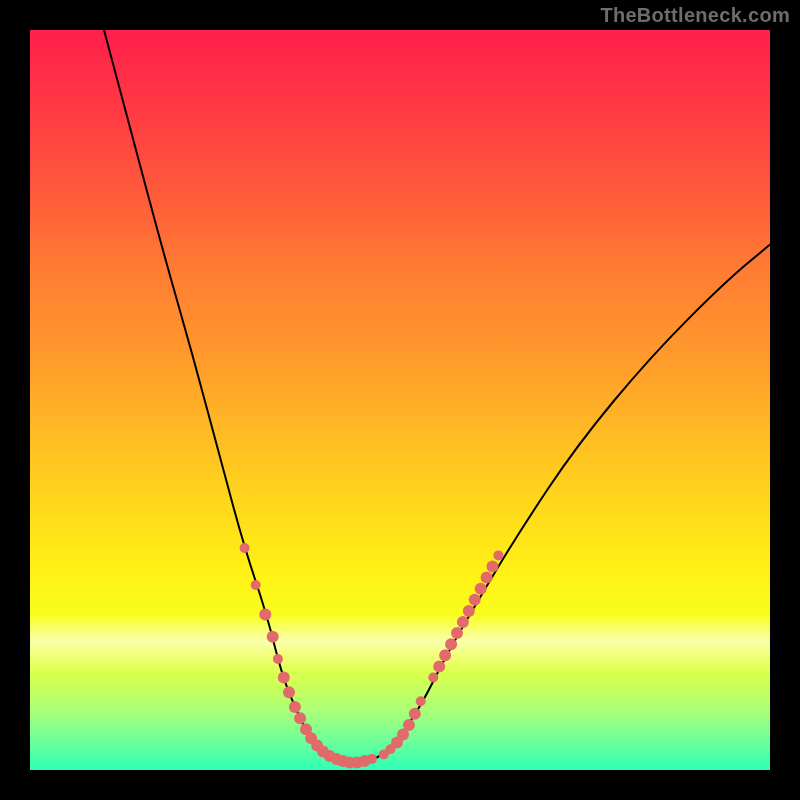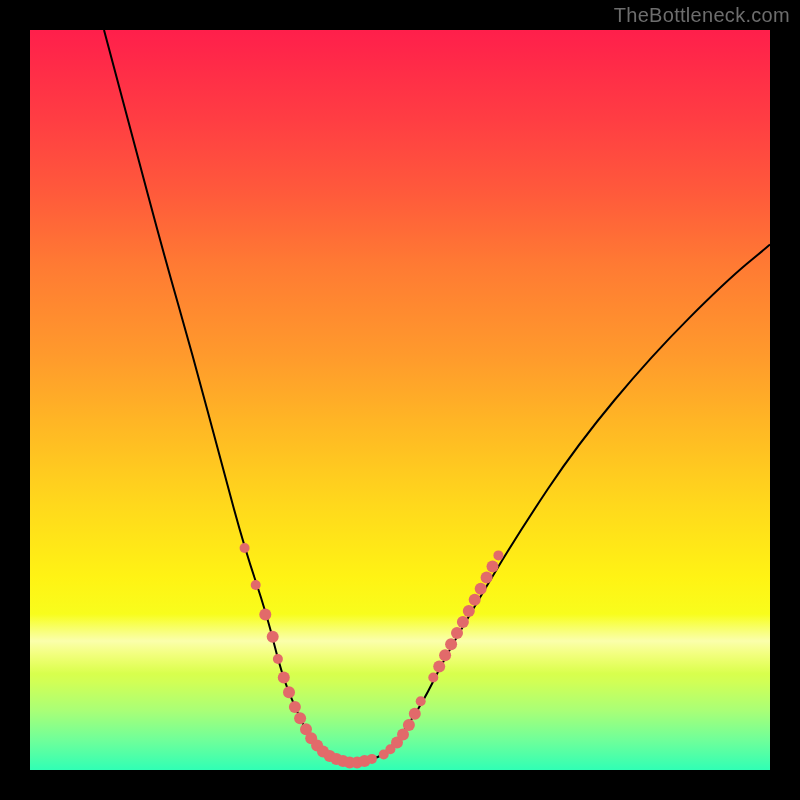--- a/index.html
+++ b/index.html
@@ -68,21 +68,21 @@
   .marker {
     fill: #e26a6a;
     stroke: none;
   }
   .attribution {
     position: absolute;
     top: 4px;
     right: 10px;
     color: #6d6d6d;
     font-size: 20px;
-    font-weight: 400;
+    font-weight: 700;
     letter-spacing: 0.3px;
     user-select: none;
   }
 </style>
 </head>
 <body>
 
 <div class="stage">
 
   <div class="plot-area">

